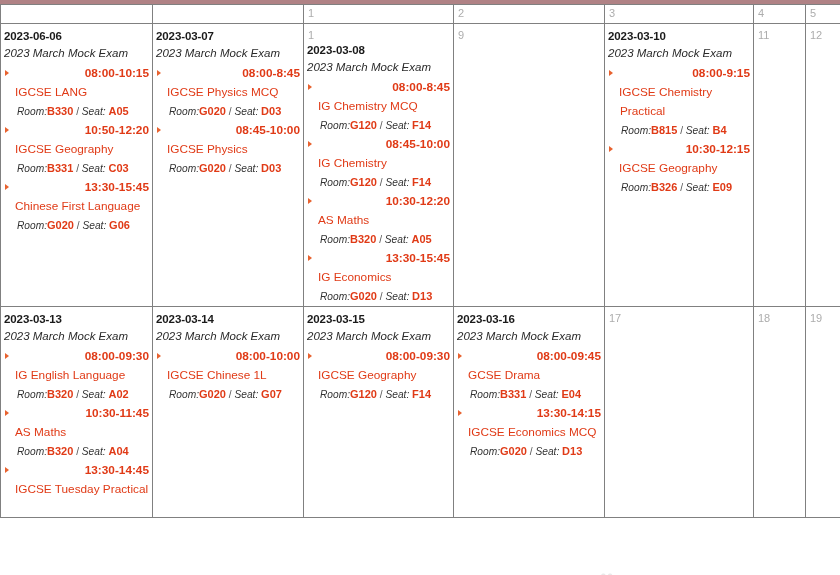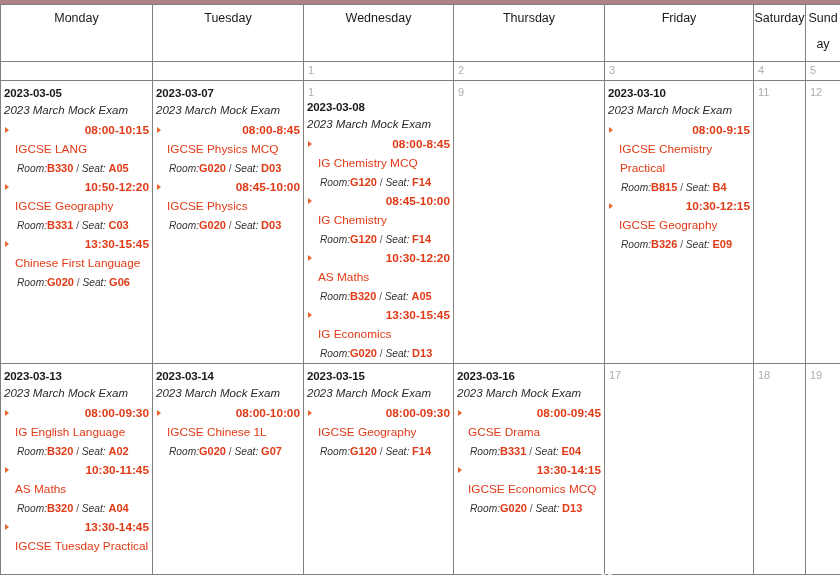--- a/index.html
+++ b/index.html
@@ -192,29 +192,20 @@
     <colgroup>
       <col class="c-mon">
         <col class="c-tue">
         <col class="c-wed">
         <col class="c-thu">
       <col class="c-fri">
         <col class="c-sat">
         <col class="c-sun">
     </colgroup>
     <thead>
-      <tr id="hdr-row">
-          <th class="dayhead">Monday</th>
-          <th class="dayhead">Tuesday</th>
-          <th class="dayhead">Wednesday</th>
-          <th class="dayhead">Thursday</th>
-          <th class="dayhead">Friday</th>
-          <th class="dayhead">Saturday</th>
-          <th class="dayhead">Sunday</th>
-        </tr>
       <tr class="numstrip" id="strip-row">
           <td>
             <div class="numstrip-inner"></div>
           </td>
           <td>
             <div class="numstrip-inner"></div>
           </td>
           <td>
             <div class="numstrip-inner">1</div>
           </td>
@@ -229,21 +220,21 @@
           </td>
           <td>
             <div class="numstrip-inner">5</div>
           </td>
         </tr>
     </thead>
     <tbody id="cal-body">
         <tr>
           <td class="daycell">
             <div class="cellpad">
-              <div class="datelabel">2023-03-05</div>
+              <div class="datelabel">2023-06-06</div>
               <div class="examtitle">2023 March Mock Exam</div>
               <div class="slot">
                 <div class="slot-time"><span class="tri-icon"></span><span>08:00-10:15</span></div>
                 <div class="slot-subject">IGCSE LANG</div>
                 <div class="slot-room"><span class="lbl">Room:</span><span class="val">B330</span><span class="sep"> / </span><span class="lbl">Seat:</span><span> </span><span class="val">A05</span></div>
               </div>
               <div class="slot">
                 <div class="slot-time"><span class="tri-icon"></span><span>10:50-12:20</span></div>
                 <div class="slot-subject">IGCSE Geography</div>
                 <div class="slot-room"><span class="lbl">Room:</span><span class="val">B331</span><span class="sep"> / </span><span class="lbl">Seat:</span><span> </span><span class="val">C03</span></div>

